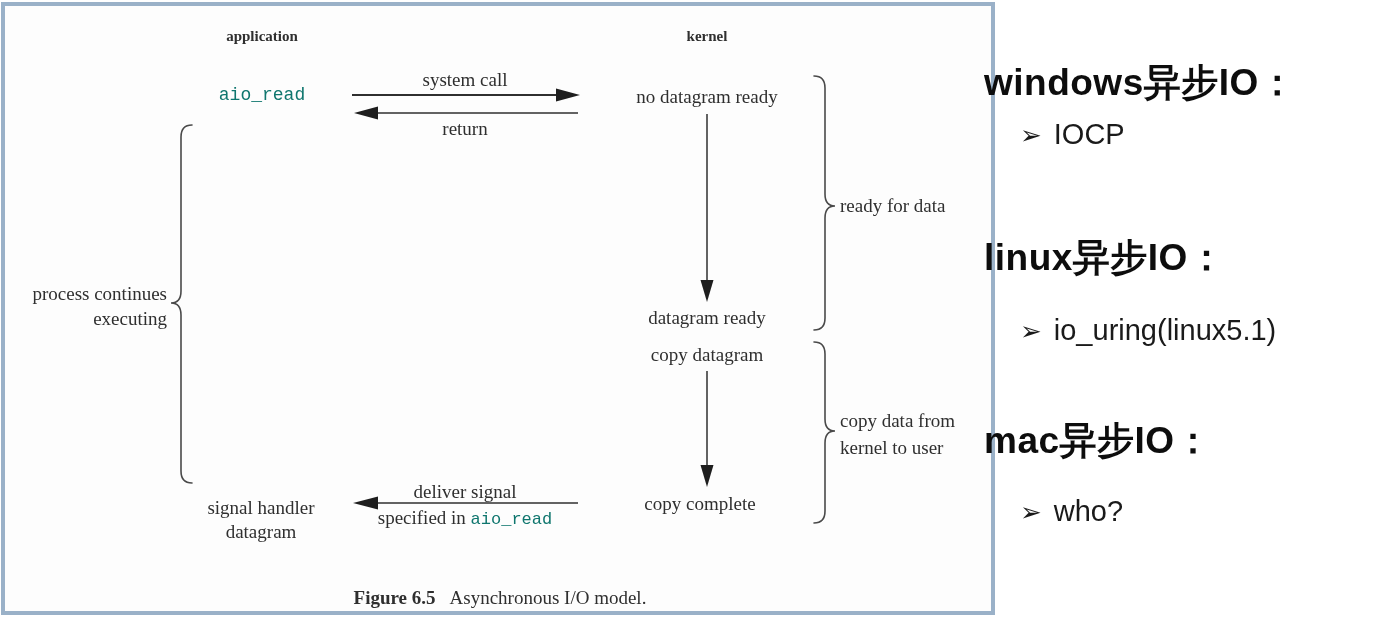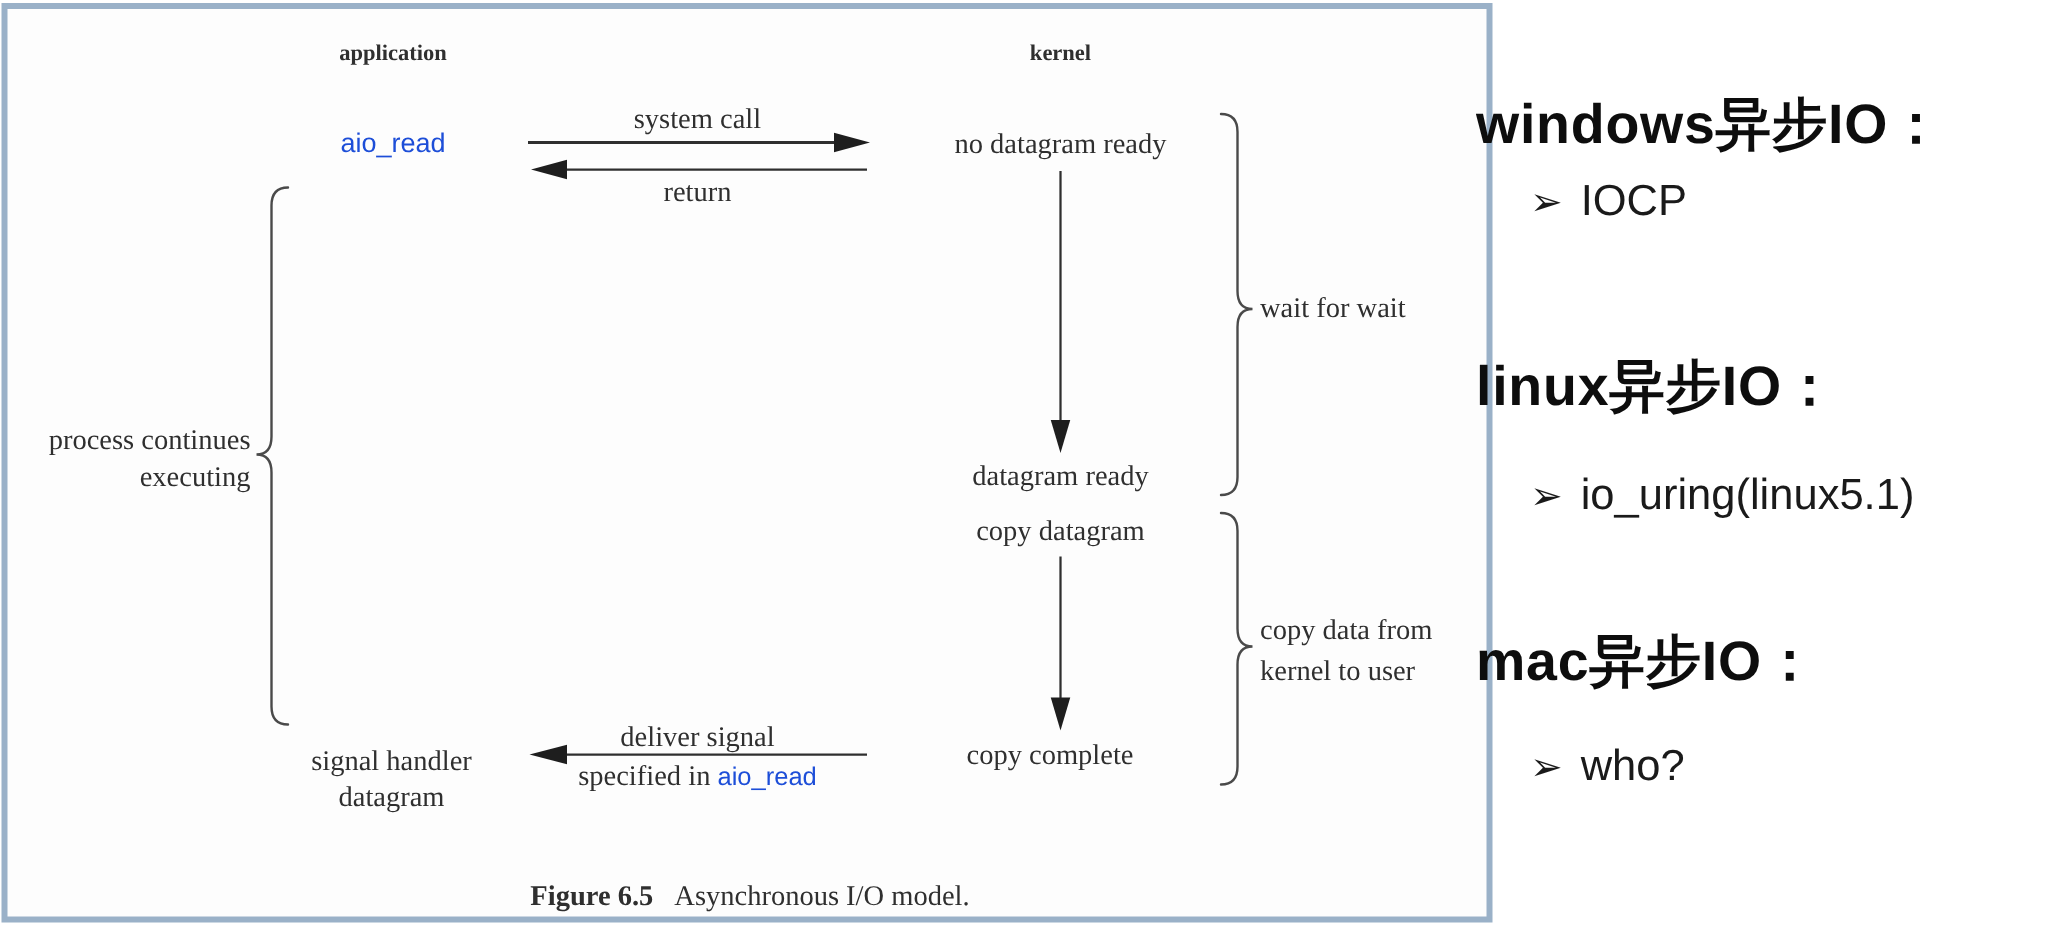--- a/index.html
+++ b/index.html
@@ -9,21 +9,21 @@
     background:#ffffff; overflow:hidden;
     font-family:"Liberation Serif", serif;
     color:#2f2f2f;
   }
   .diagram-box {
     position:absolute; left:1px; top:2px; width:994px; height:613px;
     border:4px solid #9ab1c8; background:#fdfdfd;
   }
   .abs { position:absolute; }
   .serif { font-family:"Liberation Serif", serif; font-size:19px; color:#2f2f2f; }
-  .mono  { font-family:Liberation Sans, sans-serif; font-size:18px; color:#1d4ed8; }
+  .mono  { font-family:Liberation Mono, monospace; font-size:18px; color:#0f766e; }
   .colhead { font-weight:bold; font-size:15px; }
   .center { text-align:center; }
   .right  { text-align:right; }
   svg.overlay { position:absolute; left:0; top:0; width:995px; height:621px; pointer-events:none; }
   .cap-bold { font-weight:bold;text-align:right; }
   .cap-gap { display:inline-block; width:14px; }
 
   .notes { position:absolute; left:972px; top:0; width:371px; height:621px;
            font-family:"Liberation Sans", sans-serif; color:#0d0d0d; }
   .note-heading {
@@ -83,21 +83,21 @@
   <div class="abs mono center" style="left:192px; top:85px; width:140px;">aio_read</div>
 
   <div class="abs serif center" style="left:390px; top:69px; width:150px;">system call</div>
   <div class="abs serif center" style="left:390px; top:118px; width:150px;">return</div>
 
   <div class="abs serif center" style="left:607px; top:86px; width:200px;">no datagram ready</div>
   <div class="abs serif center" style="left:607px; top:307px; width:200px;">datagram ready</div>
   <div class="abs serif center" style="left:607px; top:344px; width:200px;">copy datagram</div>
   <div class="abs serif center" style="left:600px; top:493px; width:200px;text-align:center;">copy complete</div>
 
-  <div class="abs serif" style="left:840px; top:195px; white-space:nowrap;">wait for wait</div>
+  <div class="abs serif" style="left:840px; top:195px; white-space:nowrap;">ready for data</div>
   <div class="abs serif" style="left:840px; top:407px; line-height:27px;">
     <div>copy data from</div>
     <div>kernel to user</div>
   </div>
   <div class="abs serif right" style="left:8px; top:281px; width:159px; line-height:25px;">
     <div>process continues</div>
     <div>executing</div>
   </div>
 
   <div class="abs serif center" style="left:175px; top:496px; width:172px; line-height:24px;">

